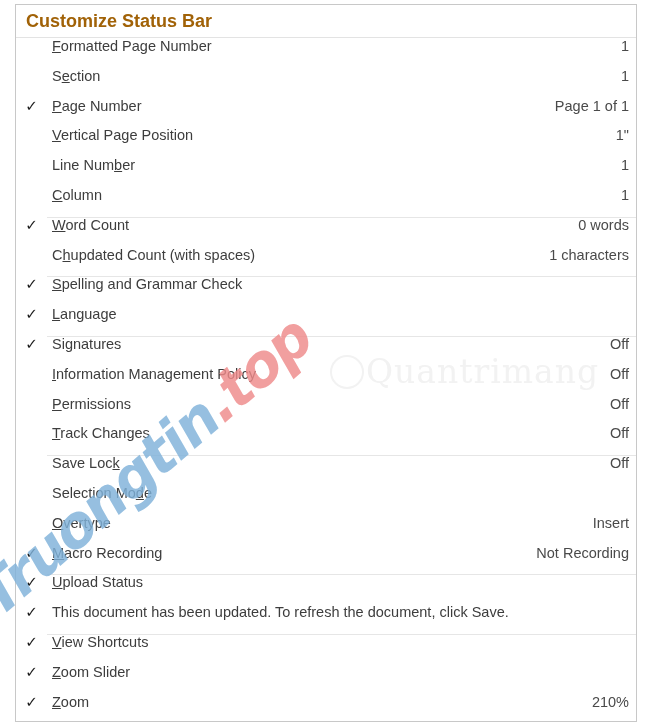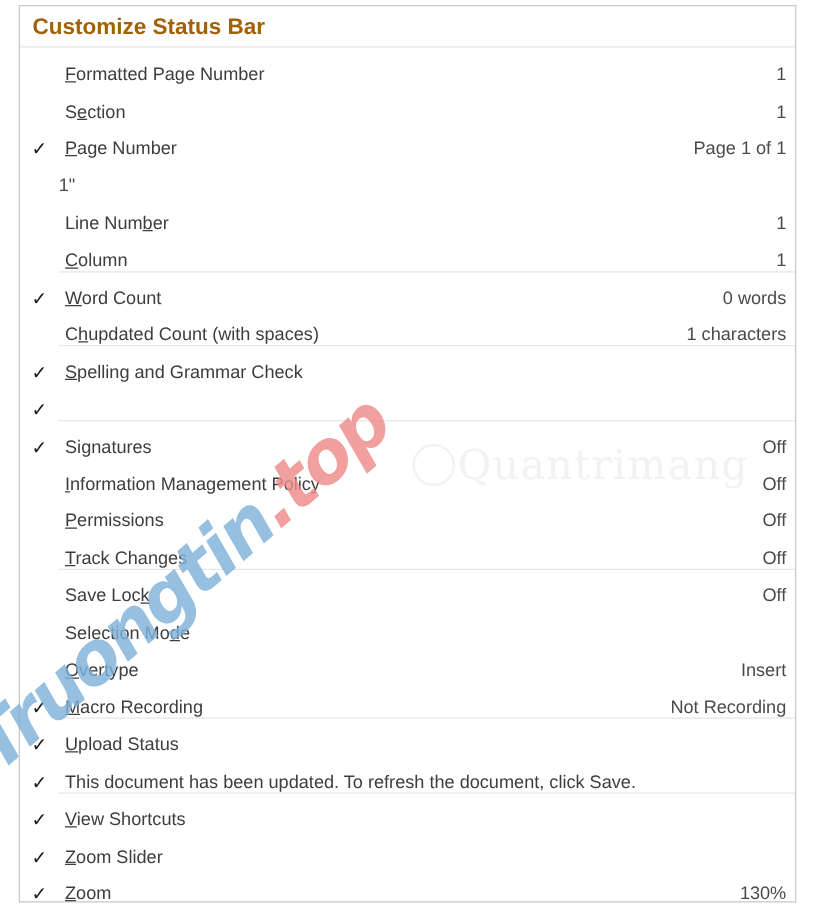--- a/index.html
+++ b/index.html
@@ -98,21 +98,21 @@
   }
 
   .menu-list {
     position: relative;
   }
 
   .menu-item {
     position: relative;
     height: 29.8px;
     display: flex;
-    align-items: flex-end;
+    align-items: flex-start;
     box-sizing: border-box;
     font-size: 14.5px;
     color: #3a3a3a;
     background: transparent;
   }
   .menu-item.sep-before::before {
     content: "";
     position: absolute;
     left: 31px;
     right: 0px;
@@ -181,20 +181,21 @@
           <div class="label-cell"><span>S</span><u>e</u><span>ction</span></div>
           <div class="value-cell">1</div>
         </div>
         <div class="menu-item">
           <div class="check-cell"><span class="check-mark">✓</span></div>
           <div class="label-cell"><span></span><u>P</u><span>age Number</span></div>
           <div class="value-cell">Page 1 of 1</div>
         </div>
         <div class="menu-item">
           <div class="check-cell"></div>
+          <div class="label-cell"><span></span><u>V</u><span>ertical Page Position</span></div>
           <div class="value-cell">1"</div>
         </div>
         <div class="menu-item">
           <div class="check-cell"></div>
           <div class="label-cell"><span>Line Num</span><u>b</u><span>er</span></div>
           <div class="value-cell">1</div>
         </div>
         <div class="menu-item">
           <div class="check-cell"></div>
           <div class="label-cell"><span></span><u>C</u><span>olumn</span></div>
@@ -210,20 +211,21 @@
           <div class="label-cell"><span>C</span><u>h</u><span>updated Count (with spaces)</span></div>
           <div class="value-cell">1 characters</div>
         </div>
         <div class="menu-item sep-before">
           <div class="check-cell"><span class="check-mark">✓</span></div>
           <div class="label-cell"><span></span><u>S</u><span>pelling and Grammar Check</span></div>
           <div class="value-cell"></div>
         </div>
         <div class="menu-item">
           <div class="check-cell"><span class="check-mark">✓</span></div>
+          <div class="label-cell"><span></span><u>L</u><span>anguage</span></div>
           <div class="value-cell"></div>
         </div>
         <div class="menu-item sep-before">
           <div class="check-cell"><span class="check-mark">✓</span></div>
           <div class="label-cell"><span>Si</span><u>g</u><span>natures</span></div>
           <div class="value-cell">Off</div>
         </div>
         <div class="menu-item">
           <div class="check-cell"></div>
           <div class="label-cell"><span></span><u>I</u><span>nformation Management Policy</span></div>
@@ -275,21 +277,21 @@
           <div class="value-cell"></div>
         </div>
         <div class="menu-item">
           <div class="check-cell"><span class="check-mark">✓</span></div>
           <div class="label-cell"><span></span><u>Z</u><span>oom Slider</span></div>
           <div class="value-cell"></div>
         </div>
         <div class="menu-item">
           <div class="check-cell"><span class="check-mark">✓</span></div>
           <div class="label-cell"><span></span><u>Z</u><span>oom</span></div>
-          <div class="value-cell">130%</div>
+          <div class="value-cell">210%</div>
         </div>
       </div>
 
   </div>
 
   <div class="wm-diagonal">
     <div class="wm-text">
       <span class="wm-blue">Truongtin</span><span class="wm-red">.top</span>
     </div>
   </div>

